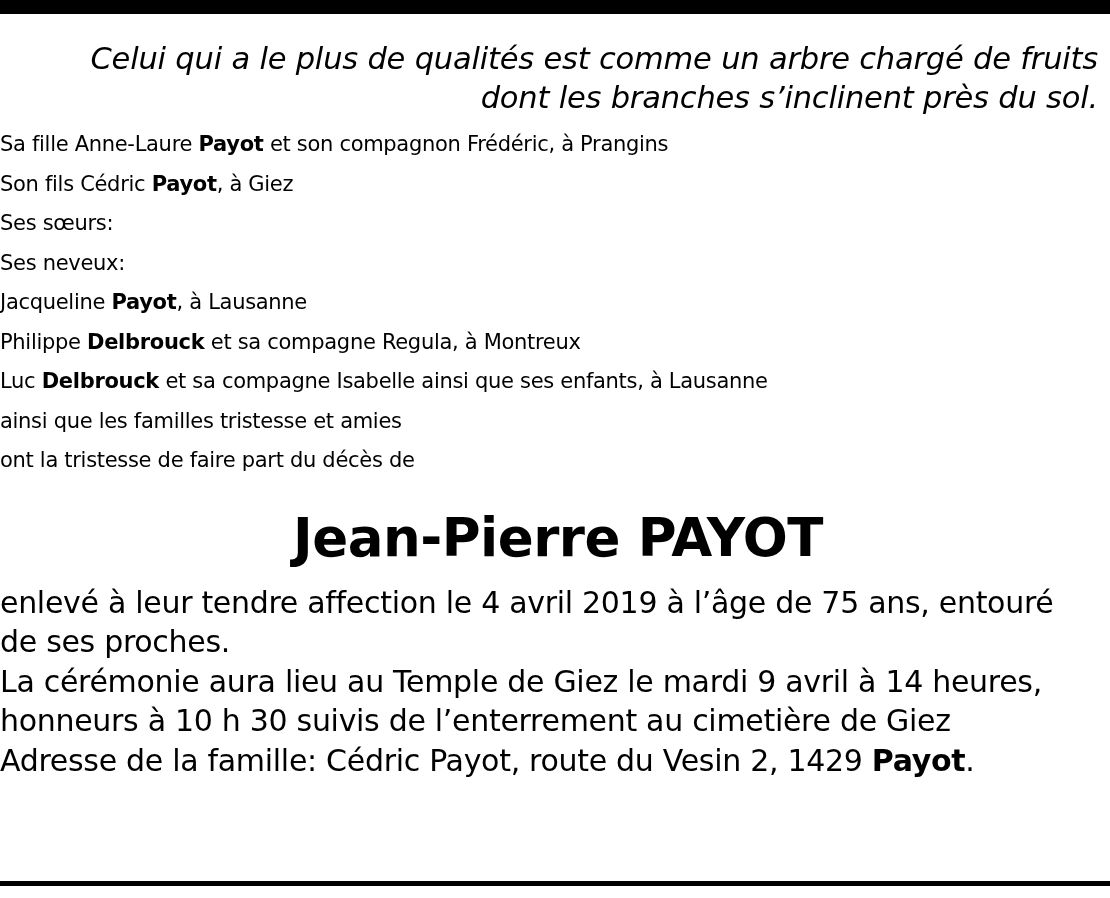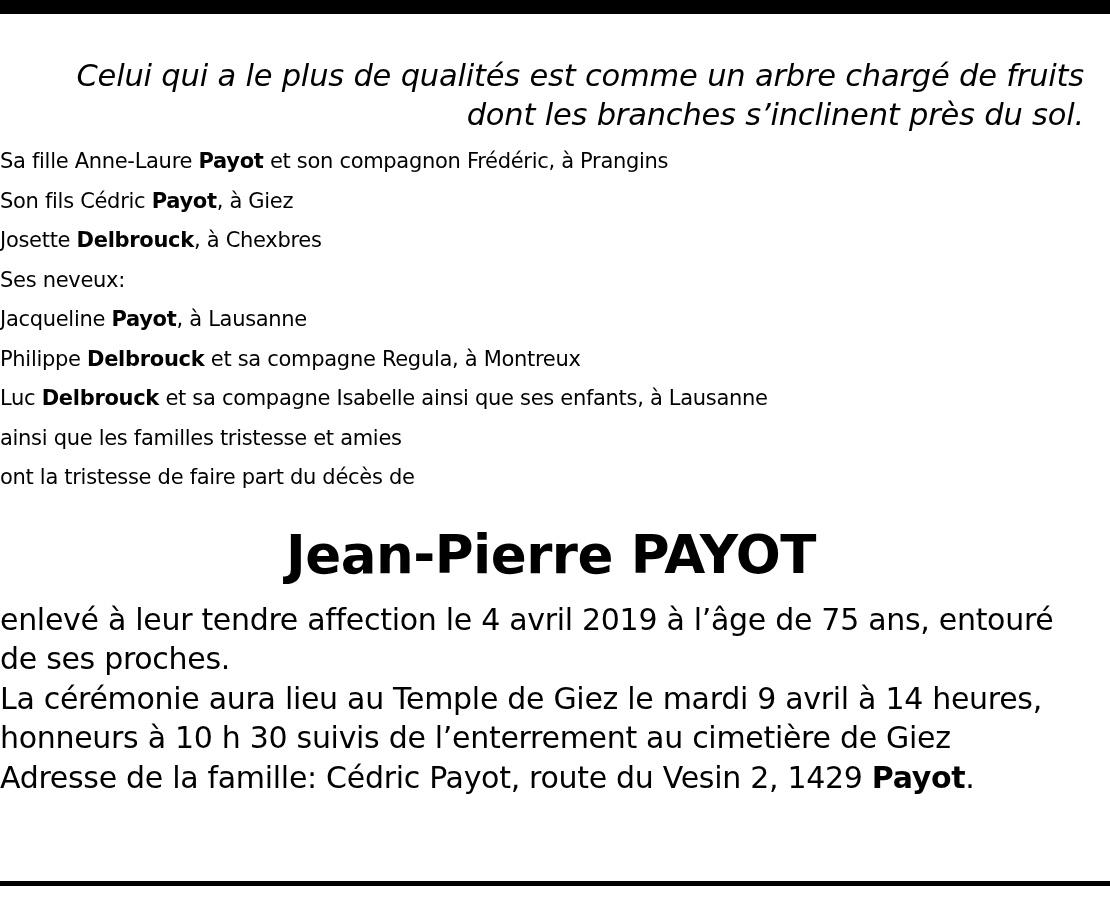--- a/index.html
+++ b/index.html
@@ -33,23 +33,23 @@
     position: absolute;
     left: 0;
     bottom: 12px;
     width: 1110px;
     height: 5px;
     background: #000000;
   }
   .content {
     position: absolute;
     left: 0;
-    top: 30px;
+    top: 13px;
     right: 0;
-    padding: 0 20px 0 0;
+    padding: 0 6px 0 0;
   }
   .epigraph {
     text-align: right;
     font-style: italic;
     font-size: 30.5px;
     line-height: 39px;
     letter-spacing: -0.2px;
     margin: 26px 6px 6px 0;
     font-family: "DejaVu Sans", sans-serif;
   }
@@ -99,21 +99,21 @@
   <div class="content">
 
     <div class="epigraph">
       <span class="line">Celui qui a le plus de qualités est comme un arbre chargé de fruits</span>
       <span class="line">dont les branches s’inclinent près du sol.</span>
     </div>
 
     <div class="body-lines">
       <span class="line"><span>Sa fille Anne-Laure </span><b>Payot</b><span> et son compagnon Frédéric, à Prangins</span></span>
       <span class="line"><span>Son fils Cédric </span><b>Payot</b><span>, à Giez</span></span>
-      <span class="line"><span>Josette </span><b>Delbrouck</b><span>, à Chexbres</span></span>
+      <span class="line"><span>Ses sœurs:</span><b></b><span></span></span>
       <span class="line"><span>Ses neveux:</span><b></b><span></span></span>
       <span class="line"><span>Jacqueline </span><b>Payot</b><span>, à Lausanne</span></span>
       <span class="line"><span>Philippe </span><b>Delbrouck</b><span> et sa compagne Regula, à Montreux</span></span>
       <span class="line"><span>Luc </span><b>Delbrouck</b><span> et sa compagne Isabelle ainsi que ses enfants, à Lausanne</span></span>
       <span class="line"><span>ainsi que les familles tristesse et amies</span><b></b><span></span></span>
       <span class="line"><span>ont la tristesse de faire part du décès de</span><b></b><span></span></span>
     </div>
 
     <div class="deceased-name">Jean-Pierre PAYOT</div>
 

